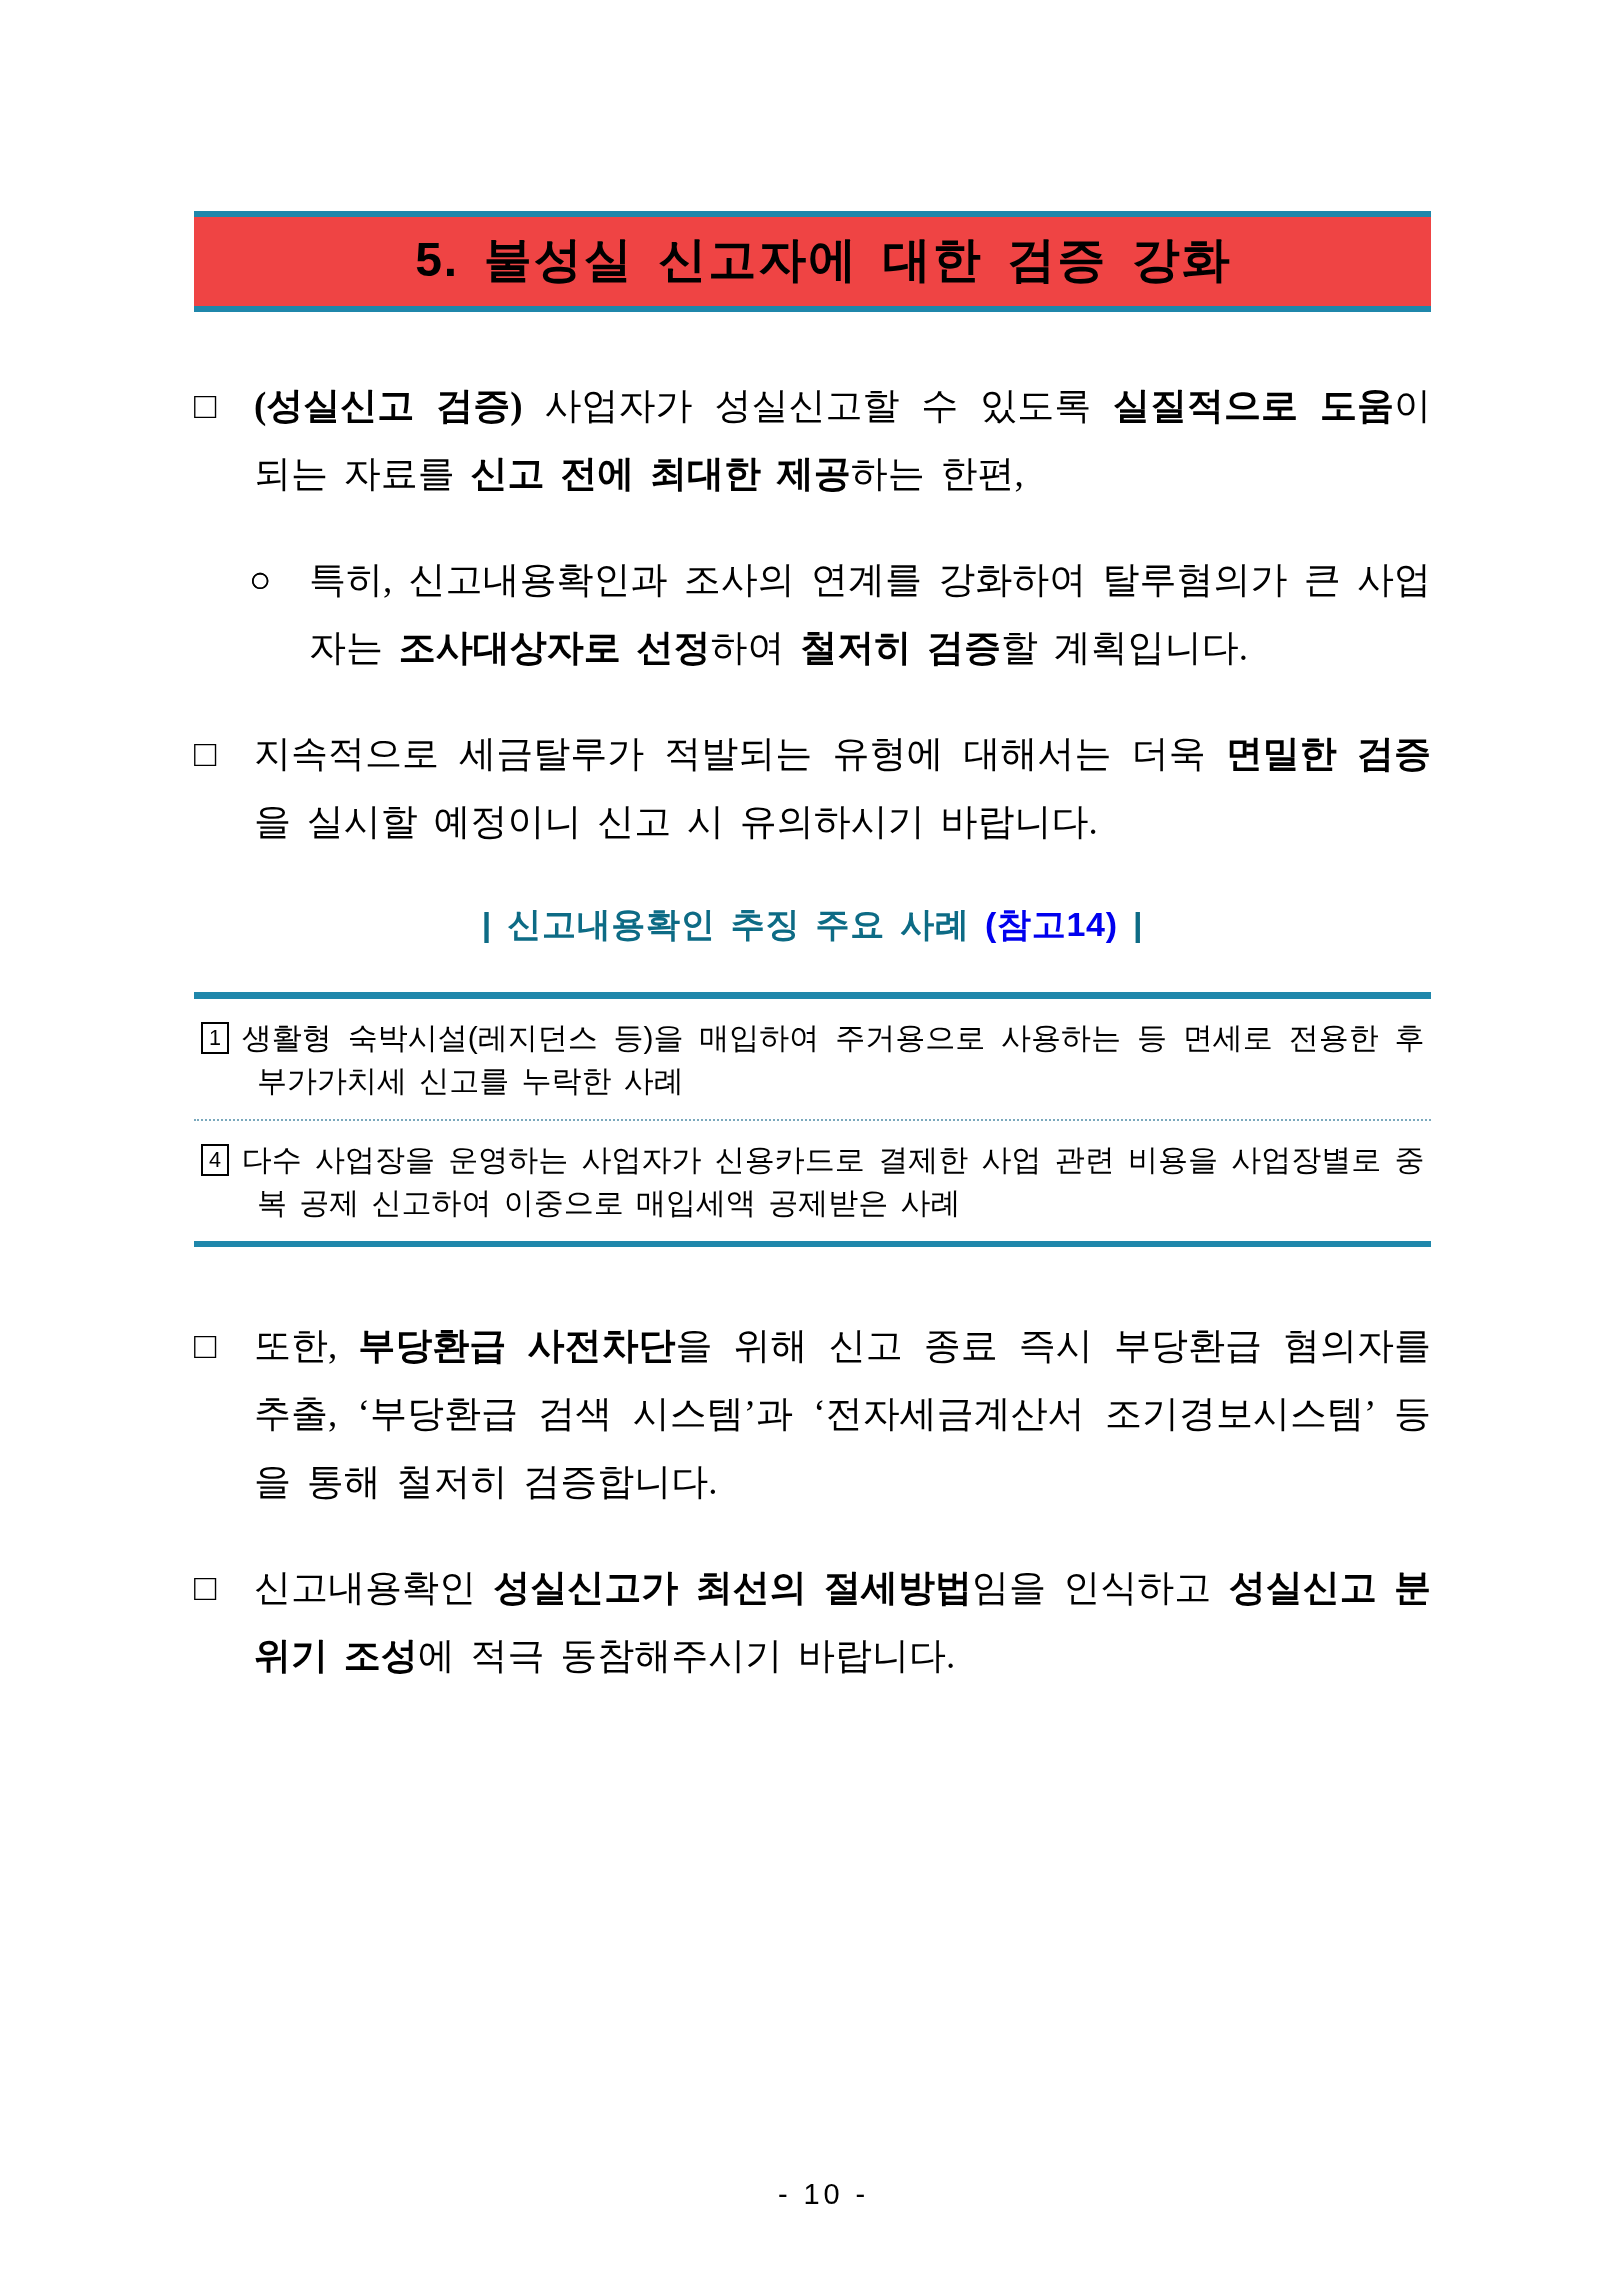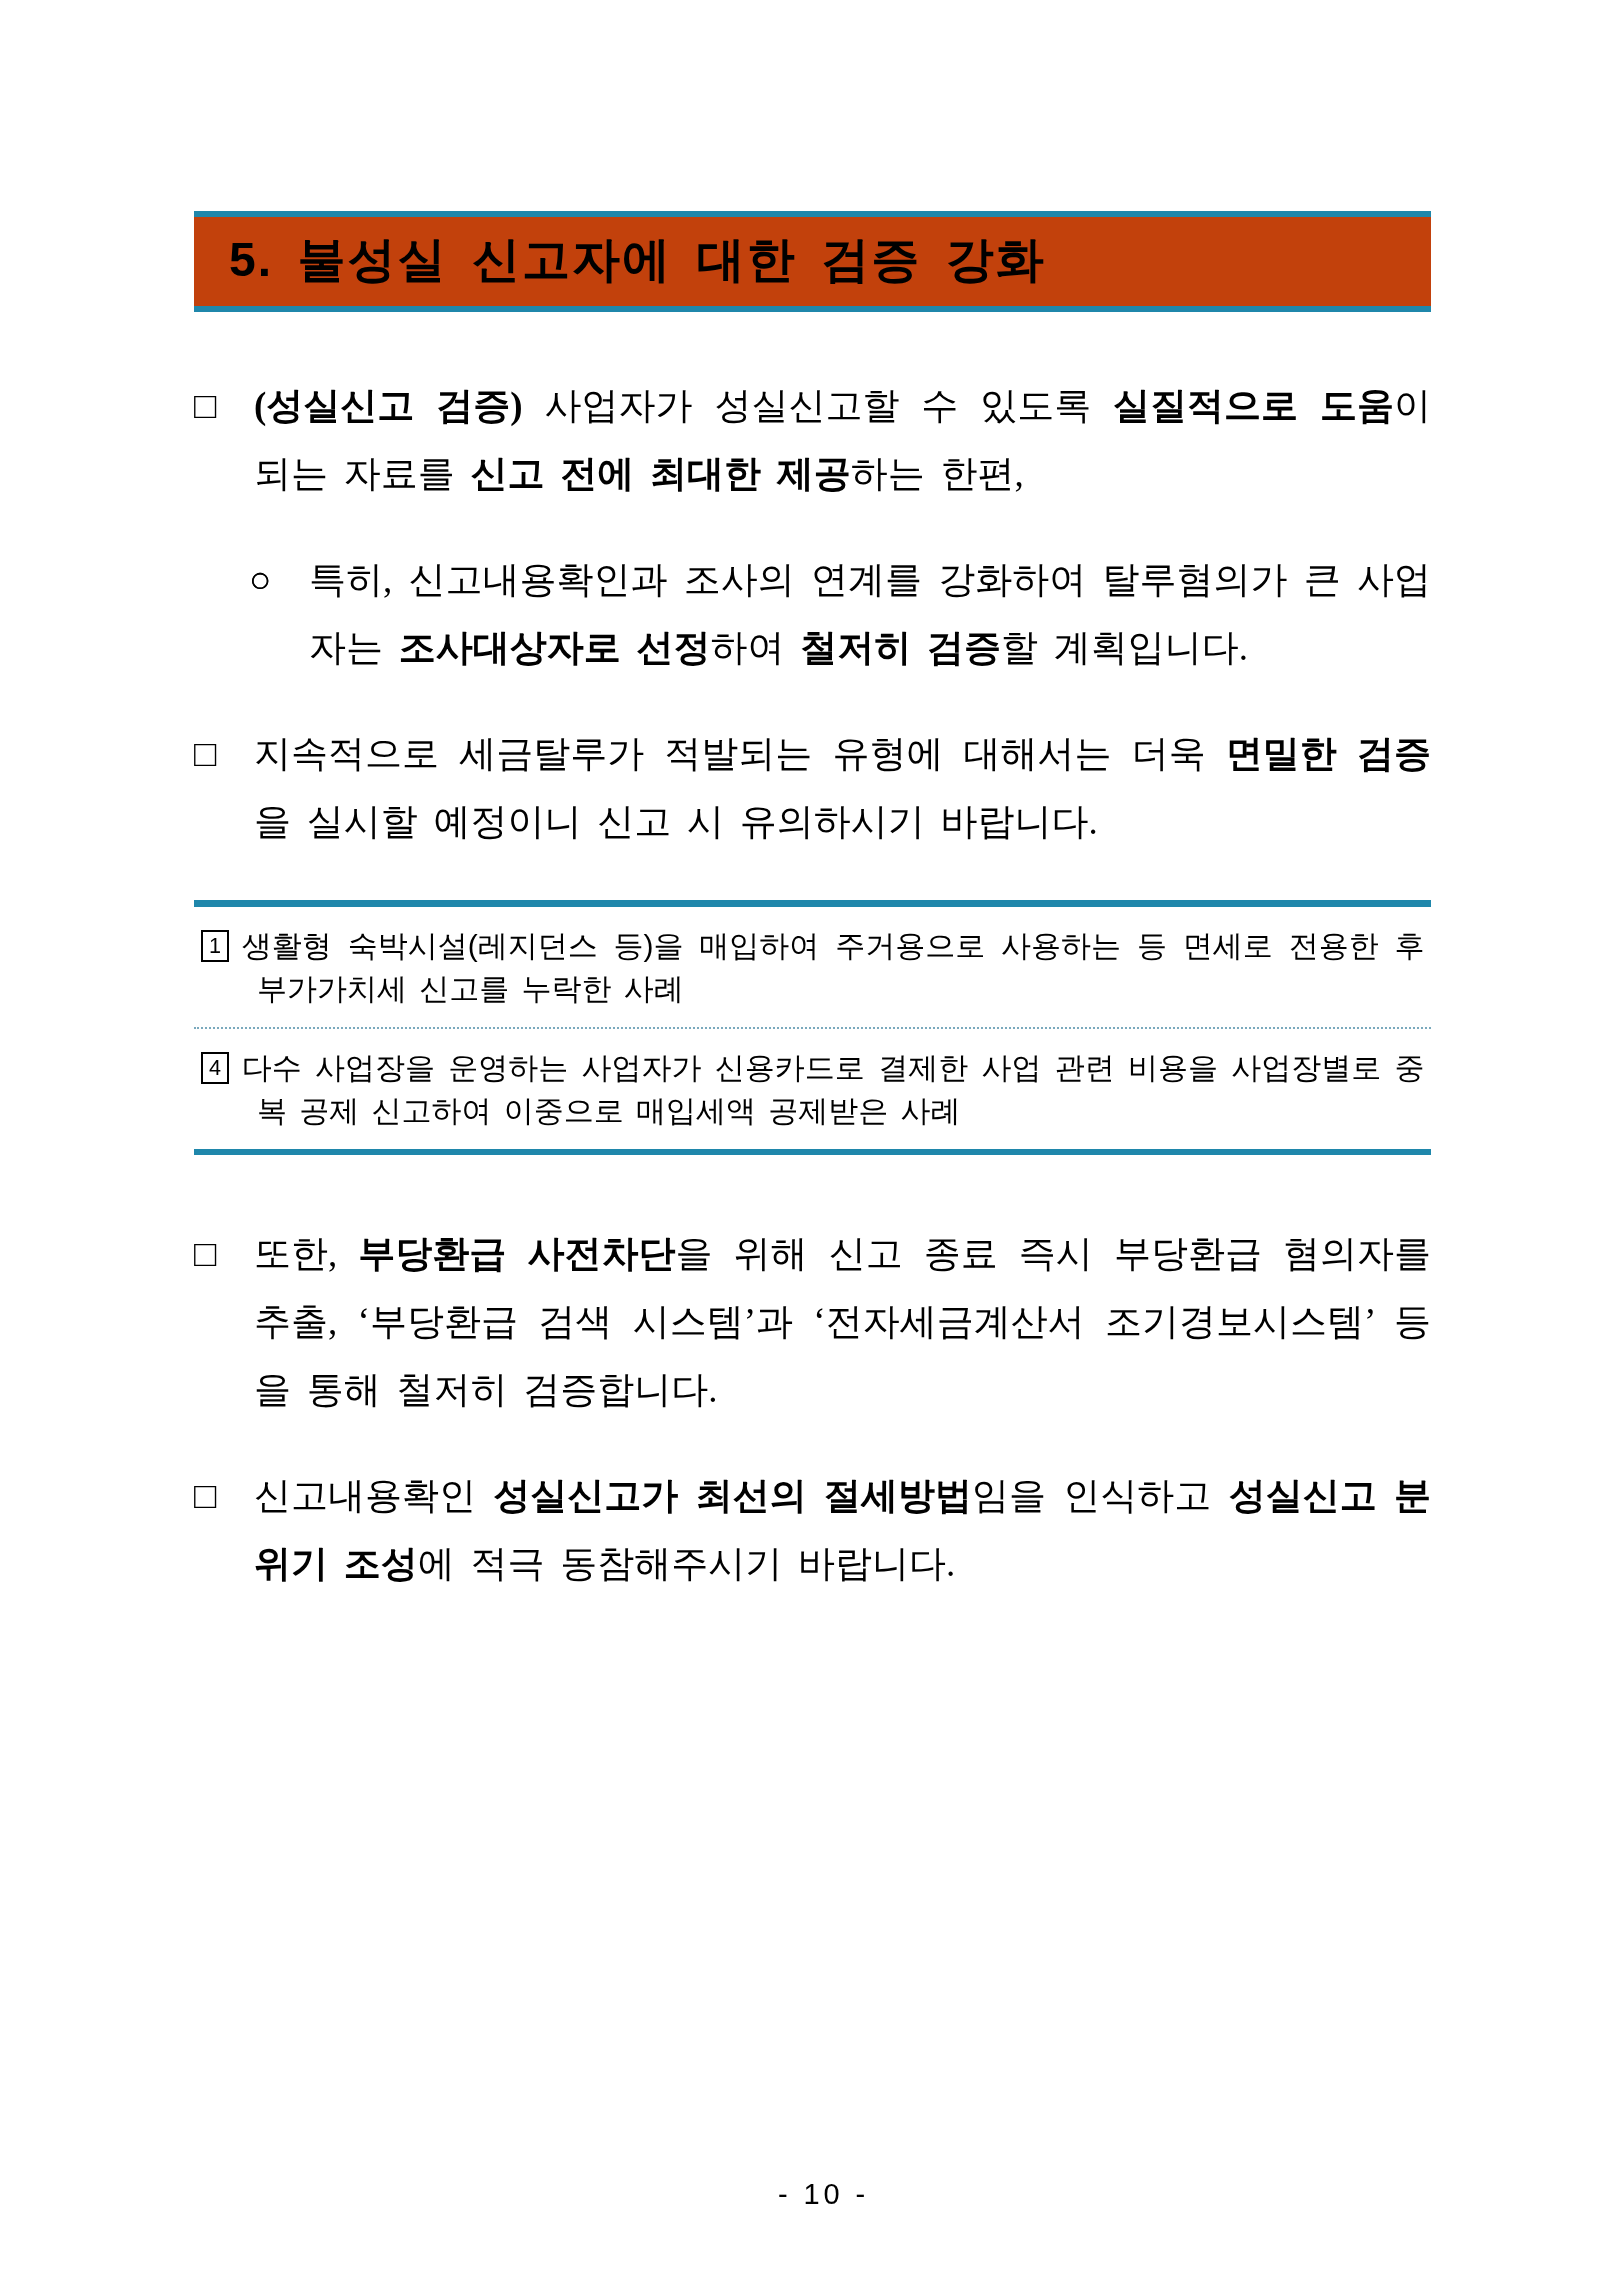--- a/index.html
+++ b/index.html
@@ -6,24 +6,25 @@
   body{
     width:1623px;height:2295px;
     font-family:"Liberation Serif","DejaVu Serif",serif;
     color:#000;
   }
   .page{position:relative;width:1623px;height:2295px;overflow:hidden;background:#fff;}
   .content{position:absolute;left:194px;top:211px;width:1237px;}
 
   
   .sec-header{
-    background:#c2410c;
+    background:#ef4444;
     border-top:6.5px solid #1f87ab;
     border-bottom:6.5px solid #1f87ab;
     padding:17px 13px 19.6px 35px;
+    text-align:center;
   }
   .sec-header .sec-title{
     margin:0;
     font-family:"Liberation Sans","DejaVu Sans",sans-serif;
     font-weight:bold;
     font-size:48px;
     letter-spacing:2px;
     line-height:1.1;
     word-spacing:9.2px;
   }
@@ -112,20 +113,23 @@
     </p>
 
     <p class="para sub">
       <span class="bullet">○</span><span><span>특히, 신고내용확인과 조사의 연계를 강화하여 탈루혐의가 큰 사업자는 </span><span class="b">조사대상자로 선정</span><span>하여 </span><span class="b">철저히 검증</span><span>할 계획입니다.</span></span>
     </p>
 
     <p class="para">
       <span class="bullet">□</span><span><span>지속적으로 세금탈루가 적발되는 유형에 대해서는 더욱 </span><span class="b">면밀한 검증</span><span>을 실시할 예정이니 신고 시 유의하시기 바랍니다.</span></span>
     </p>
 
+    <div class="case-title">
+      <span>| 신고내용확인 추징 주요 사례 </span><span class="ref">(참고14)</span><span> |</span>
+    </div>
 
     <div class="case-box">
       <div class="case-item">
         <span class="boxnum">1</span><span>생활형 숙박시설(레지던스 등)을 매입하여 주거용으로 사용하는 등 면세로 전용한 후 부가가치세 신고를 누락한 사례</span>
       </div>
       <div class="case-item">
         <span class="boxnum">4</span><span>다수 사업장을 운영하는 사업자가 신용카드로 결제한 사업 관련 비용을 사업장별로 중복 공제 신고하여 이중으로 매입세액 공제받은 사례</span>
       </div>
     </div>
 

